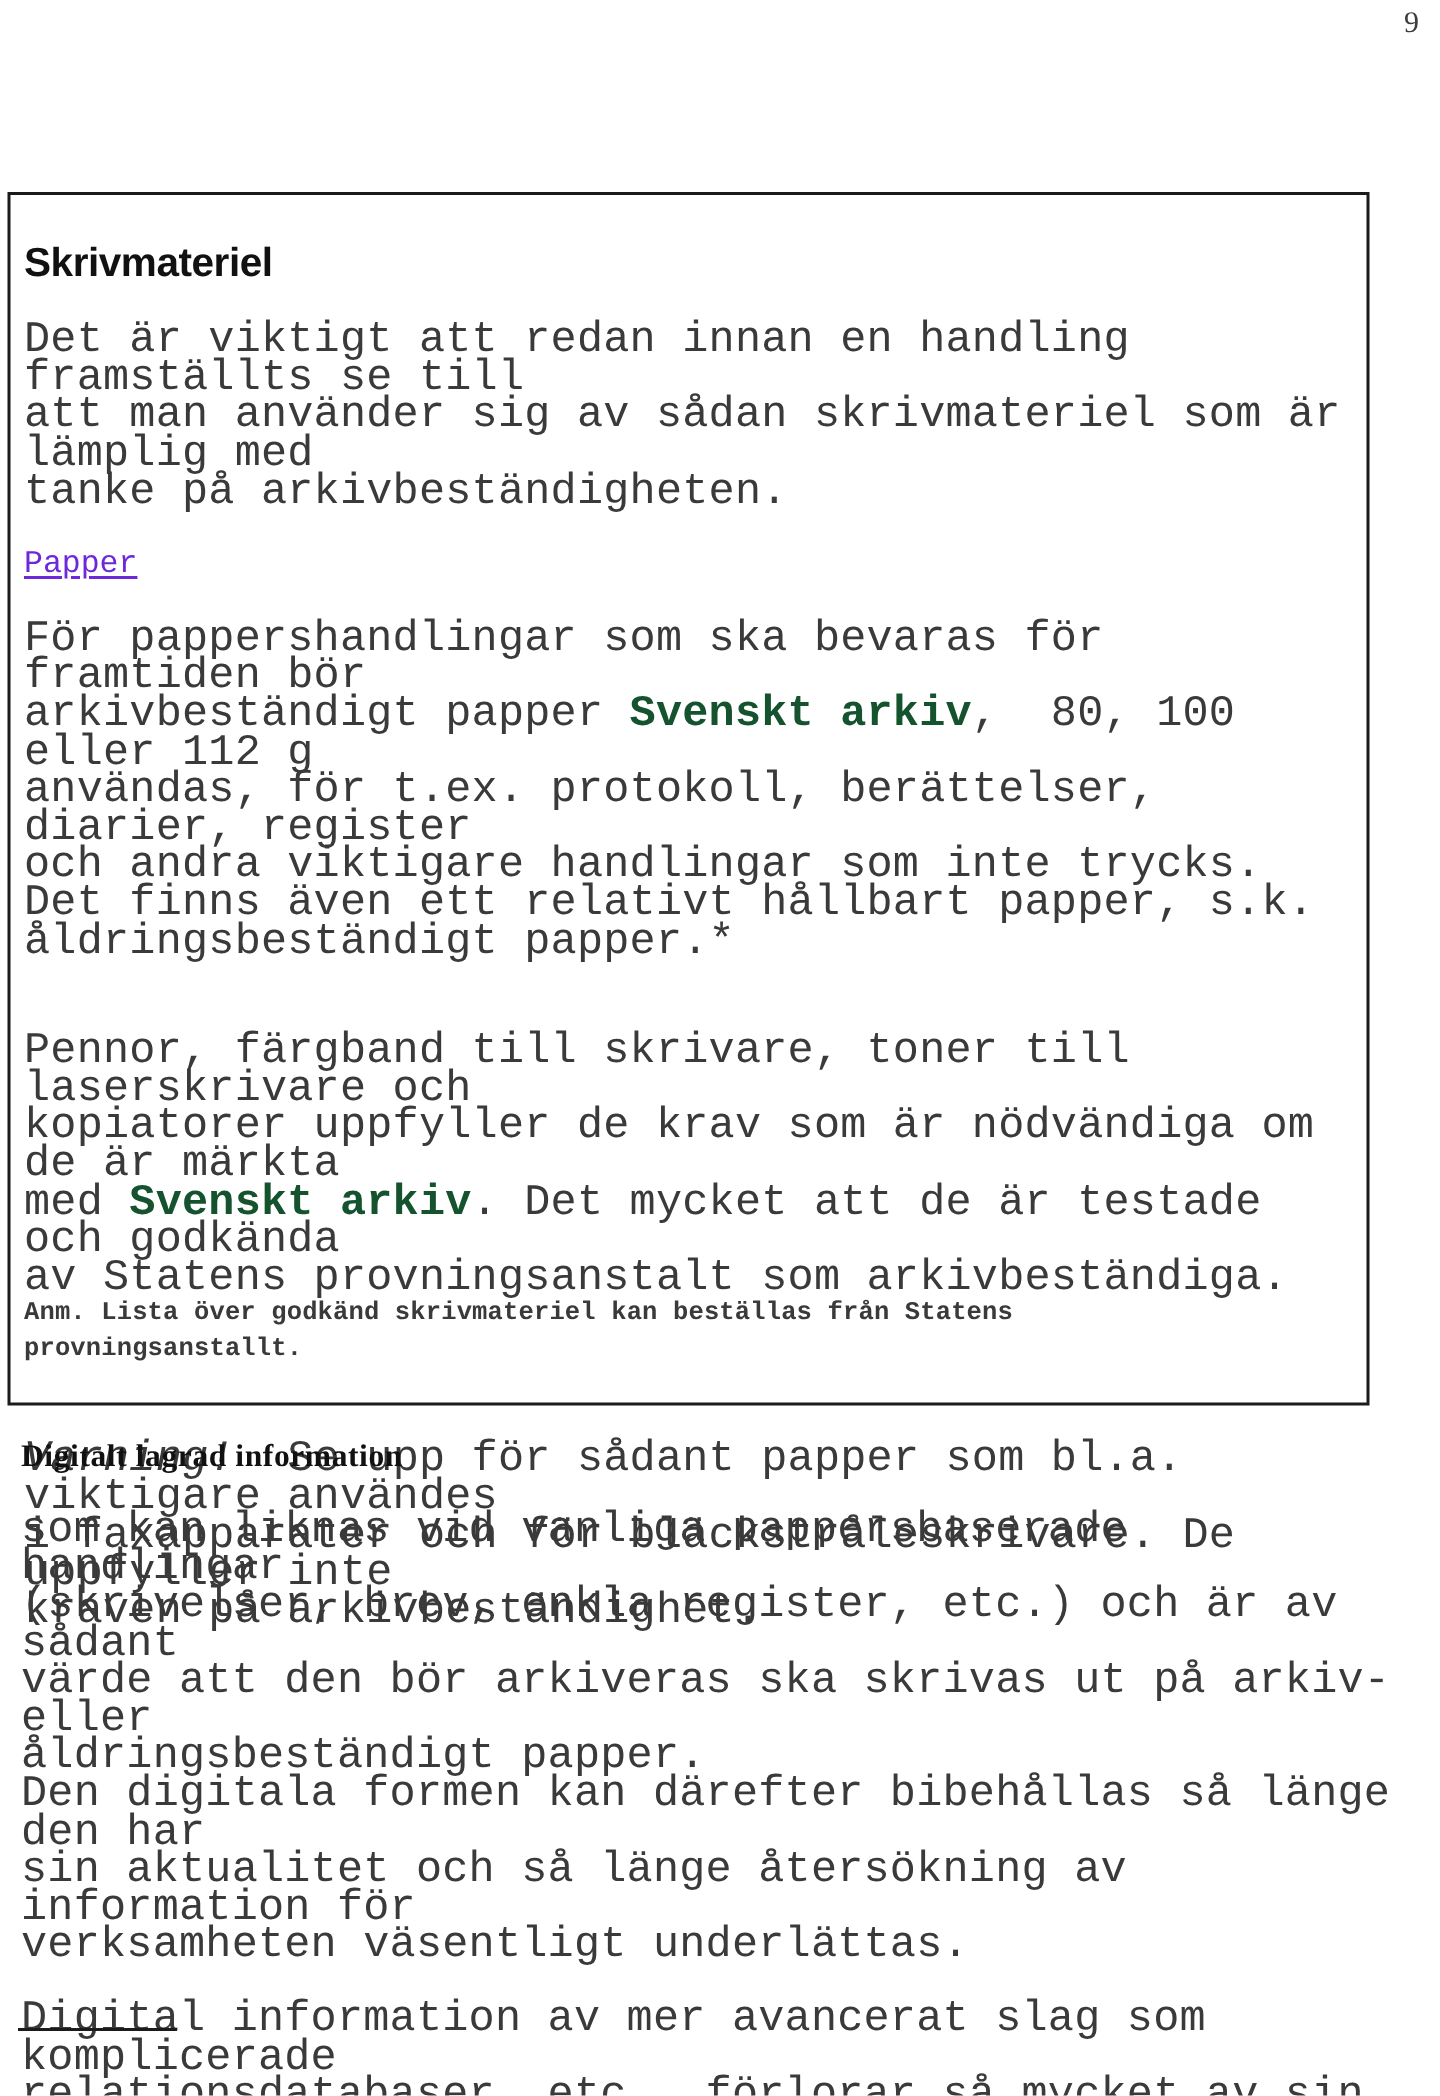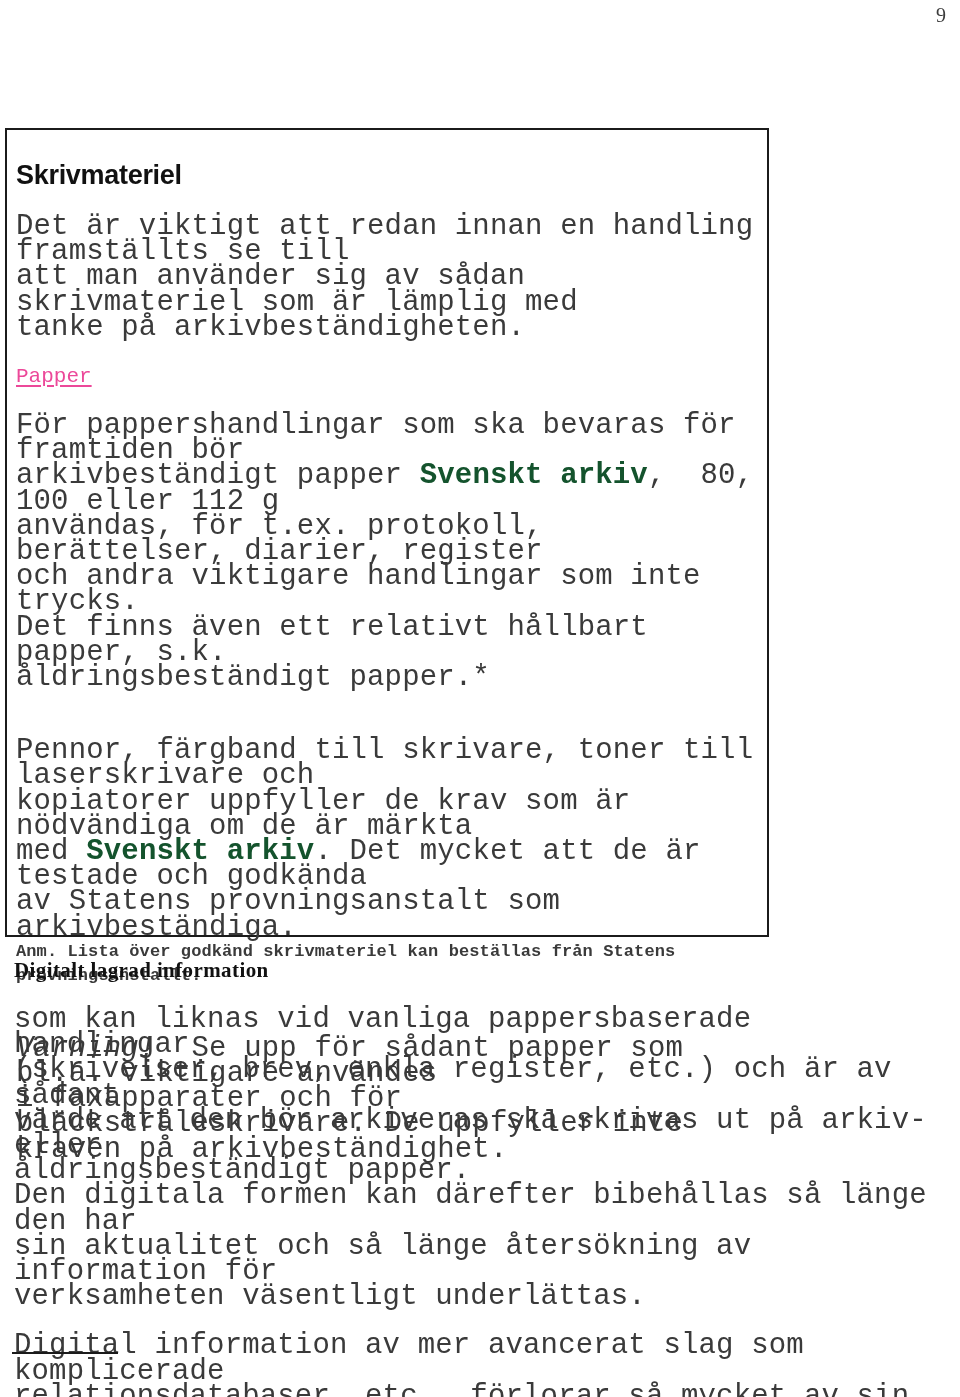--- a/index.html
+++ b/index.html
@@ -33,21 +33,21 @@
     font-size: 20px;
     color: #3d3d3d;
     letter-spacing: 0;
   }
 
   
   .boxed-section {
     position: absolute;
     left: 5px;
     top: 128px;
-    width: 764px;
+    width: 908px;
     height: 809px;
     box-sizing: border-box;
     border: 2px solid #1b1b1b;
     background: #ffffff;
   }
 
   .box-inner {
     padding: 30px 8px 0 9px;
   }
 
@@ -70,21 +70,21 @@
     color: #111111;
     margin: 0;
     letter-spacing: 0.4px;
   }
 
   .h-underline {
     font-family: "Liberation Mono", "DejaVu Sans Mono", monospace;
     font-weight: normal;
     font-size: 21px;
     line-height: 25px;
-    color: #ec4899;
+    color: #6d28d9;
     text-decoration: underline;
     text-underline-offset: 3px;
     margin: 0;
     display: inline-block;
   }
 
   
   .para {
     font-family: "Liberation Mono", "DejaVu Sans Mono", monospace;
     font-size: 29px;

